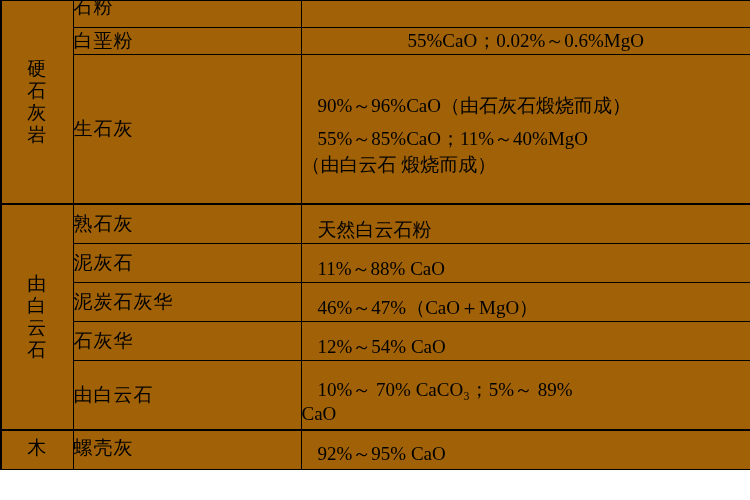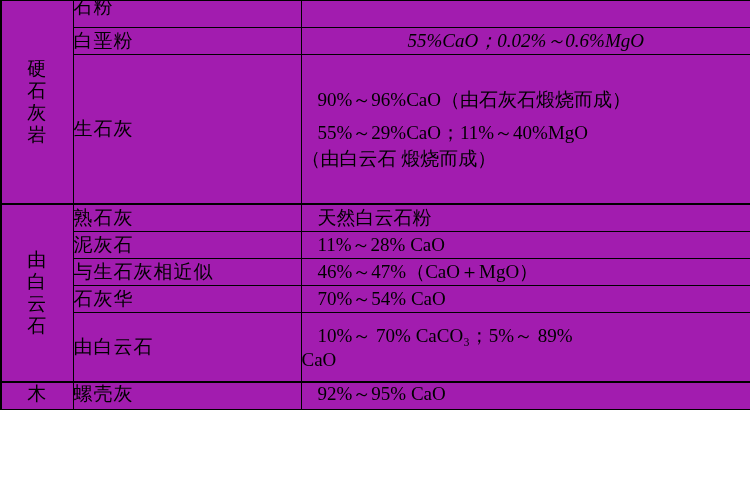--- a/index.html
+++ b/index.html
@@ -26,21 +26,21 @@
     border-collapse: collapse;
     table-layout: fixed;
     width: 750px;
     margin: 0;
   }
 
   table.spec td {
     border: 1px solid #000000;
     padding: 0;
     vertical-align: middle;
-    background: #a21caf;
+    background: #a16207;
   }
 
   
   .col-group {
     width: 72px;
     text-align: center;
     font-size: 19px;
     line-height: 1.16;
     letter-spacing: 1px;
     padding: 0 8px;
@@ -72,24 +72,24 @@
   .val-line {
     display: block;
     white-space: nowrap;
   }
   .val-line.wrap {
     white-space: normal;
     line-height: 1.5;
   }
   .val-center {
     text-align: center;
-    font-style: italic;
   }
   .val-indent {
     padding-left: 16px;
+    margin-top: 12px;
   }
 
   
   .row-cut td {
     height: 22px;
     border-top: none;
   }
   .cut-text {
     position: relative;
     top: -7px;
@@ -142,21 +142,21 @@
           <span class="val-line val-center">55%CaO；0.02%～0.6%MgO</span>
         </td>
       </tr>
 
       <tr>
         <td class="col-name" style="height:148px">
           <span>生石灰</span>
         </td>
         <td class="col-val thick-right">
           <span class="val-line wrap val-indent">90%～96%CaO（由石灰石煅烧而成）</span>
-          <span class="val-line val-indent" style="margin-top:6px">55%～29%CaO；11%～40%MgO</span>
+          <span class="val-line val-indent" style="margin-top:6px">55%～85%CaO；11%～40%MgO</span>
           <span class="val-line">（由白云石 煅烧而成）</span>
         </td>
       </tr>
 
       <tr>
         <td class="col-group thick-left thick-top" rowspan="5">
           <span class="vtext">由白云石</span>
         </td>
         <td class="col-name thick-top">
           <span>熟石灰</span>
@@ -164,39 +164,39 @@
         <td class="col-val thick-right thick-top">
           <span class="val-line val-indent">天然白云石粉</span>
         </td>
       </tr>
 
       <tr>
         <td class="col-name">
           <span>泥灰石</span>
         </td>
         <td class="col-val thick-right">
-          <span class="val-line val-indent">11%～28% CaO</span>
-        </td>
-      </tr>
-
-      <tr>
-        <td class="col-name">
-          <span>与生石灰相近似</span>
+          <span class="val-line val-indent">11%～88% CaO</span>
+        </td>
+      </tr>
+
+      <tr>
+        <td class="col-name">
+          <span>泥炭石灰华</span>
         </td>
         <td class="col-val thick-right">
           <span class="val-line val-indent">46%～47%（CaO＋MgO）</span>
         </td>
       </tr>
 
       <tr>
         <td class="col-name">
           <span>石灰华</span>
         </td>
         <td class="col-val thick-right">
-          <span class="val-line val-indent">70%～54% CaO</span>
+          <span class="val-line val-indent">12%～54% CaO</span>
         </td>
       </tr>
 
       <tr>
         <td class="col-name" style="height:68px">
           <span>由白云石</span>
         </td>
         <td class="col-val thick-right">
           <span class="val-line val-indent">10%～ 70% CaCO₃；5%～ 89%</span>
           <span class="val-line">CaO</span>

